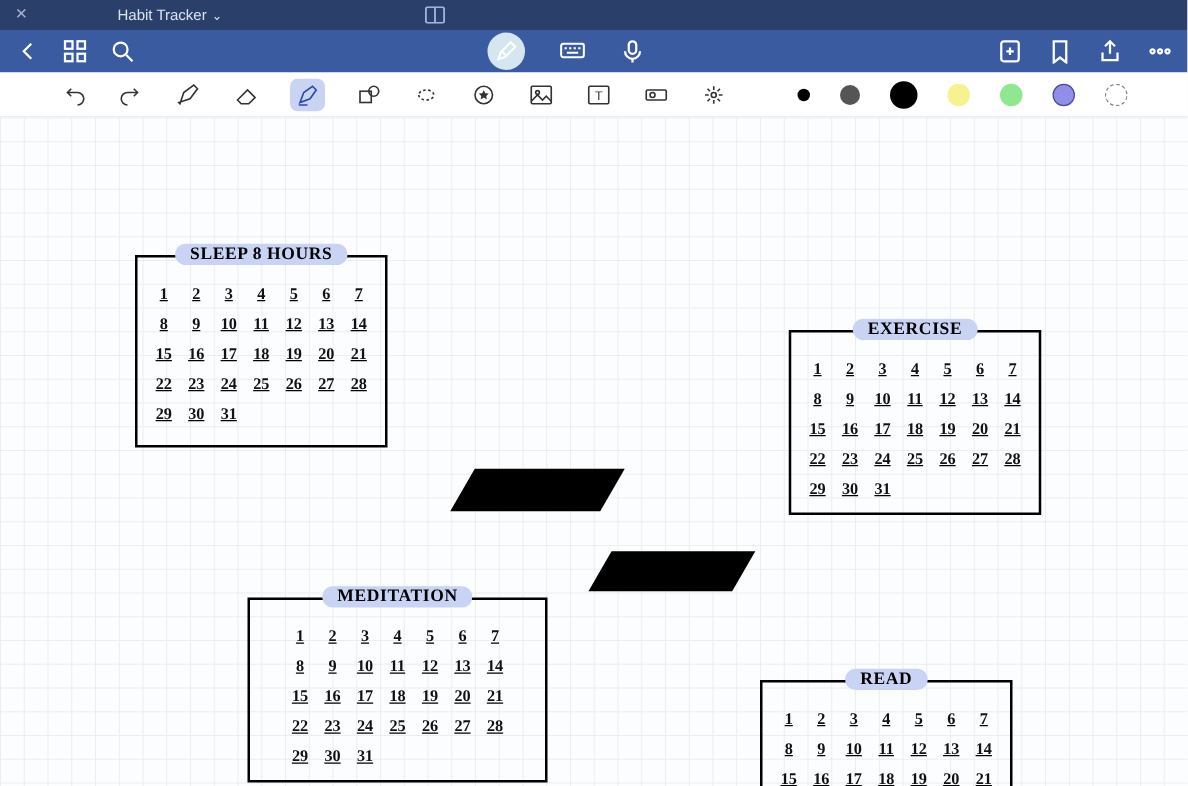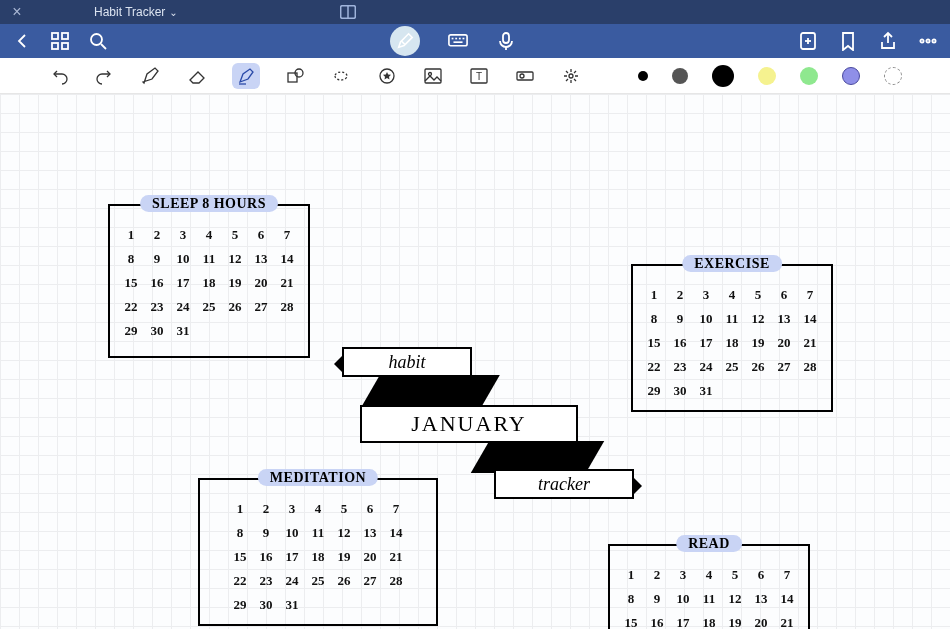--- a/index.html
+++ b/index.html
@@ -59,20 +59,21 @@
     background-image:
       linear-gradient(#ecedef 1px, transparent 1px),
       linear-gradient(90deg, #ecedef 1px, transparent 1px);
     background-size: 19px 19px;
   }
 
   
   .habit-box {
     position: absolute; border: 2.5px solid #000; background: transparent;
     padding: 18px 10px 8px 10px;
+    text-decoration: underline;
   }
   .habit-title {
     position: absolute; top: -11px; left: 50%; transform: translateX(-50%);
     background: #c9d4f5; border-radius: 9px; padding: 1px 12px 0 12px;
     font-family: "Segoe Script", "Comic Sans MS", cursive; font-weight: 600;
     font-size: 14px; letter-spacing: 0.5px; white-space: nowrap;
   }
   .days {
     display: grid; grid-template-columns: repeat(7, 22px); grid-auto-rows: 22px;
     gap: 2px 4px; justify-content: center;
@@ -422,20 +423,17 @@
           <div class="day hl">17</div>
           <div class="day">18</div>
           <div class="day">19</div>
           <div class="day hl">20</div>
           <div class="day hl">21</div>
         </div>
       </div>
     </div>
 
   <div class="banner">
-    <div class="strip top">habit</div>
     <div class="para1"></div>
-    <div class="strip mid">JANUARY</div>
     <div class="para2"></div>
-    <div class="strip bot">tracker</div>
   </div>
 
 </div>
 
 </body></html>

